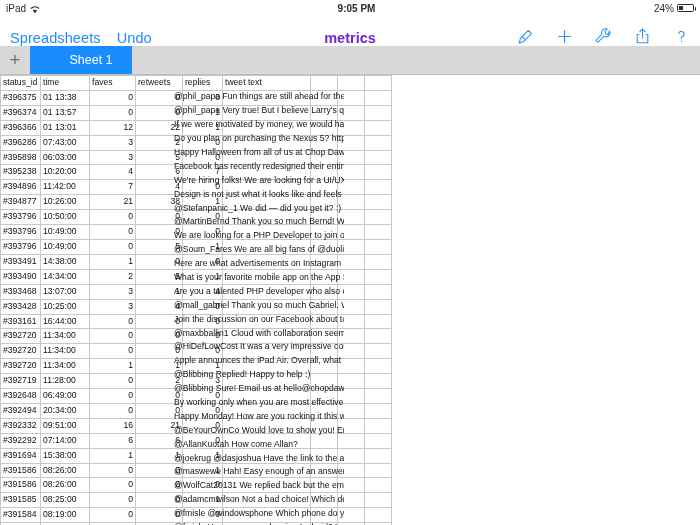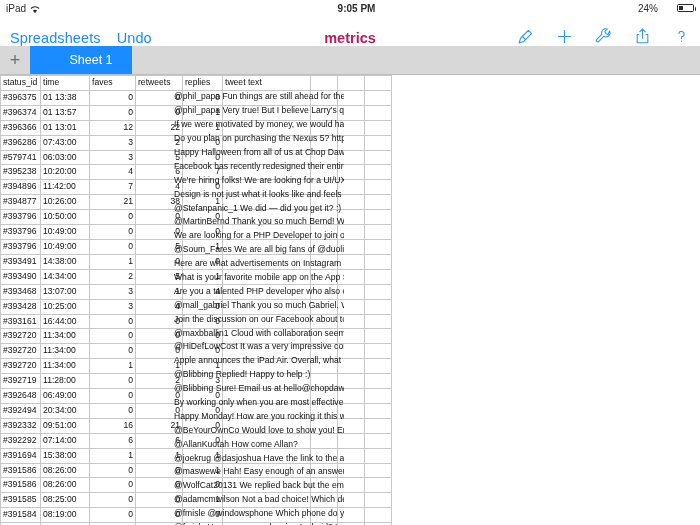--- a/index.html
+++ b/index.html
@@ -17,21 +17,21 @@
     font-size:10px; color:#2b2b2b;
     background:#ffffff;
     position:relative;
   }
   .sb-left{ display:flex; align-items:flex-end; gap:4px; padding-left:6px; }
   .sb-center{
     position:absolute; left:13px; right:0; text-align:center;
     font-size:10px; font-weight:bold; color:#2b2b2b;
   }
   .sb-right{
-    margin-left:auto; display:flex; align-items:center; gap:19px;
+    margin-left:auto; display:flex; align-items:center; gap:3px;
     padding-right:6px; font-size:10px; position:relative; z-index:2;
   }
   .wifi-icon{ display:inline-block; width:10px; height:9px; position:relative; }
   .batt{
     width:17px; height:8px; border:1px solid #2b2b2b; border-radius:1.5px;
     position:relative; display:inline-block;
   }
   .batt::after{
     content:""; position:absolute; right:-3px; top:2px;
     width:1.5px; height:4px; background:#2b2b2b; border-radius:0 1px 1px 0;
@@ -47,21 +47,21 @@
     padding:0 10px;
     border-bottom:0;
   }
   .tb-left{ display:flex; align-items:center; gap:16px; }
   .tb-link{
     color:#1a8cff; font-size:14.5px; letter-spacing:0.1px;
     cursor:pointer; white-space:nowrap;
   }
   .tb-title{
     position:absolute; left:0; right:0; text-align:center;
-    font-size:14.5px; font-weight:bold; color:#be185d;
+    font-size:14.5px; font-weight:bold; color:#6d28d9;
     pointer-events:none;
   }
   .tb-right{ margin-left:auto; display:flex; align-items:center; gap:21px; z-index:2; }
   .tb-icon{ width:18px; height:20px; display:flex; align-items:center; justify-content:center; cursor:pointer; }
   .tb-icon svg{ display:block; }
 
   
   .tabbar{
     height:29px; width:100%;
     background:#d8d8d8;
@@ -268,21 +268,21 @@
           <td class="id">07:43:00</td>
           <td class="num">3</td>
           <td class="num">2</td>
           <td class="num">0</td>
           <td class="txt"></td>
           <td></td>
           <td></td>
           <td></td>
         </tr>
         <tr>
-          <td class="id">#579741</td>
+          <td class="id">#395898</td>
           <td class="id">06:03:00</td>
           <td class="num">3</td>
           <td class="num">5</td>
           <td class="num">0</td>
           <td class="txt"></td>
           <td></td>
           <td></td>
           <td></td>
         </tr>
         <tr>

